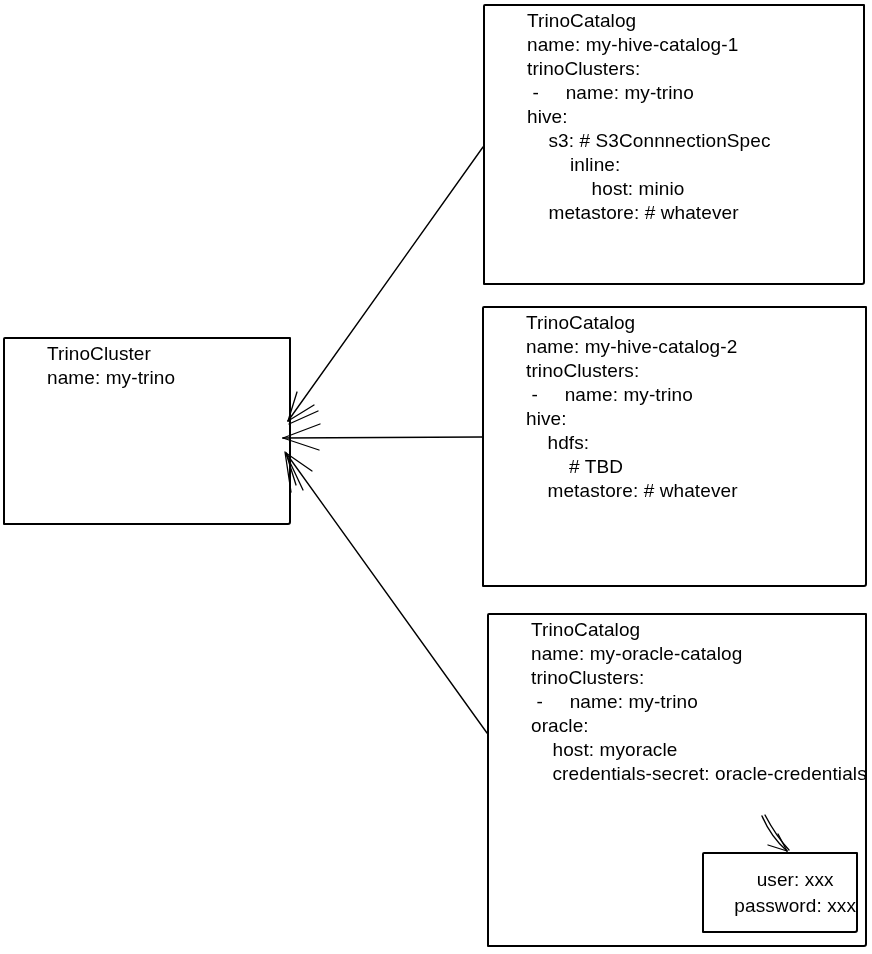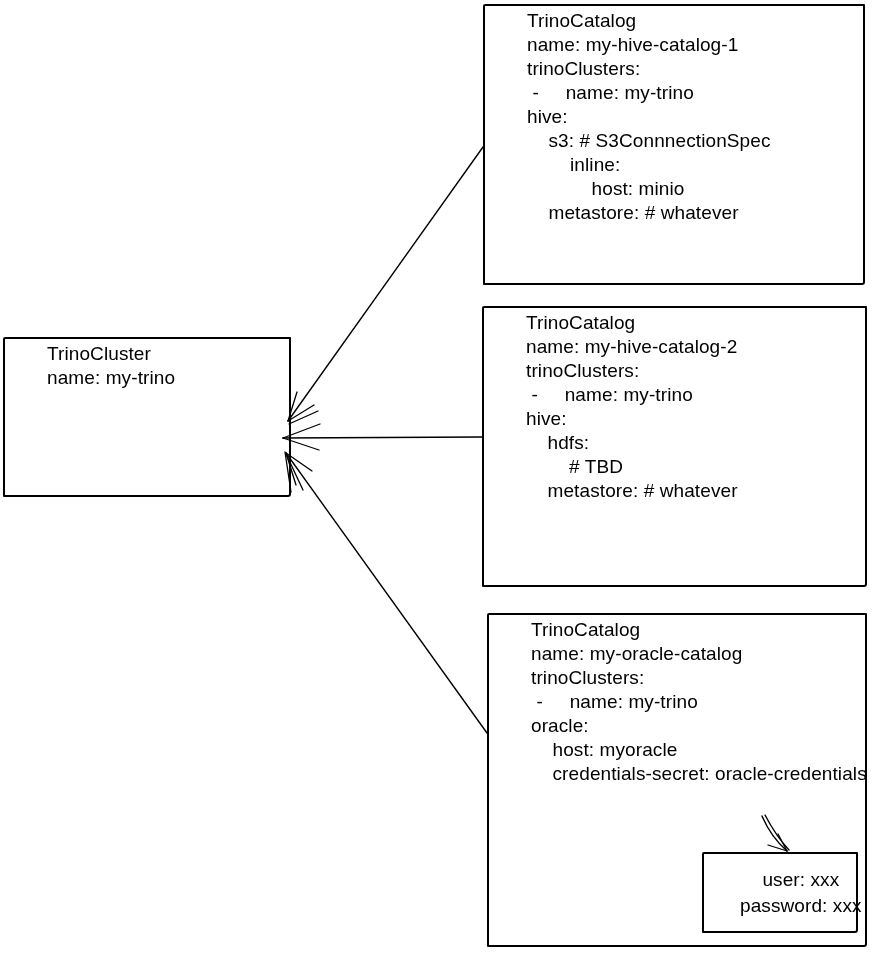--- a/index.html
+++ b/index.html
@@ -25,29 +25,29 @@
   }
   .node-text {
     white-space: pre;
     font-size: 19px;
     line-height: 24px;
     color: #000000;
     padding: 3px 0 0 6px;
     letter-spacing: 0.1px;
   }
   
-  #cluster-node   { left: 3px;   top: 337px; width: 288px; height: 160px; }
+  #cluster-node   { left: 3px;   top: 337px; width: 288px; height: 188px; }
   
   #catalog1-node  { left: 483px; top: 4px;   width: 382px; height: 281px; }
   #catalog2-node  { left: 482px; top: 306px; width: 385px; height: 281px; }
   #catalog3-node  { left: 487px; top: 613px; width: 380px; height: 334px; }
   
   #credentials-node {
     left: 702px; top: 852px; width: 156px; height: 81px;
-    display: flex; align-items: center; justify-content: flex-start;
+    display: flex; align-items: center; justify-content: flex-end;
   }
   #credentials-node .node-text {
     padding: 0;
     text-align: center;
     line-height: 26px;
   }
   .connector-layer {
     position: absolute;
     left: 0; top: 0;
     width: 872px;

